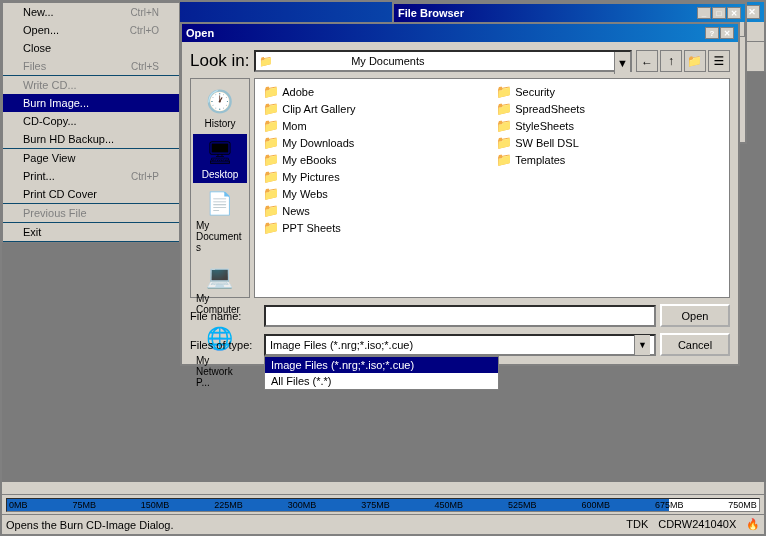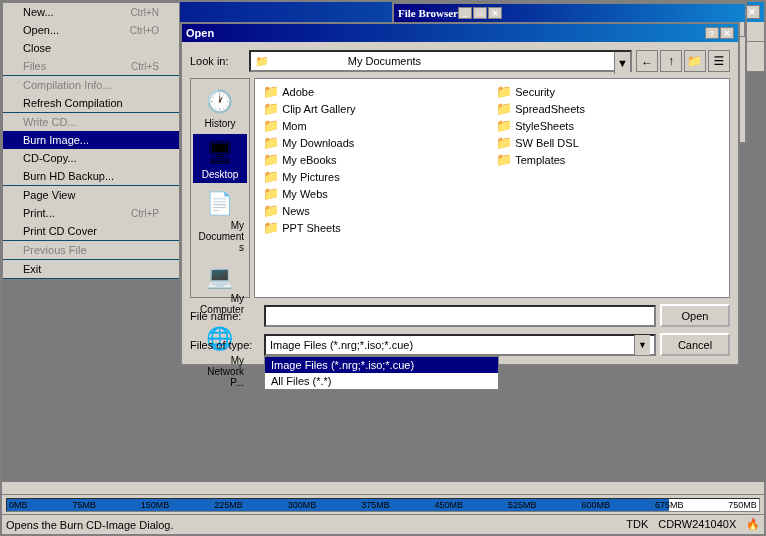--- a/index.html
+++ b/index.html
@@ -120,24 +120,24 @@
       background: #d4d0c8;
       border: 2px solid #808080;
       z-index: 5;
     }
     .file-browser-title {
       background: linear-gradient(to right, #000080, #1084d0);
       color: white;
       height: 18px;
       display: flex;
       align-items: center;
+      justify-content: space-between;
       padding: 0 4px;
       font-size: 11px;
       font-weight: bold;
-      font-family: Liberation Serif, serif;
     }
     .file-browser-controls { display: flex; gap: 1px; }
     .fb-btn {
       width: 14px; height: 12px;
       background: #d4d0c8;
       border: 1px solid #808080;
       font-size: 8px;
       display: flex; align-items: center; justify-content: center;
     }
 
@@ -172,21 +172,21 @@
     }
     .dialog-body { padding: 8px; }
 
     
     .look-in-row {
       display: flex;
       align-items: center;
       gap: 4px;
       margin-bottom: 6px;
     }
-    .look-in-label { font-size: 11px; min-width: 55px; }
+    .look-in-label { font-size: 17px; min-width: 55px; }
     .look-in-combo-arrow {
       width: 16px; height: 22px;
       background: #d4d0c8;
       border-left: 1px solid #808080;
       display: flex; align-items: center; justify-content: center;
       cursor: pointer;
     }
     .nav-buttons { display: flex; gap: 2px; }
     .nav-btn {
       width: 22px; height: 22px;
@@ -225,21 +225,21 @@
       background: #000080;
     }
     .left-panel-item.selected { background: #000080; }
     .panel-icon {
       width: 32px; height: 32px;
       display: flex; align-items: center; justify-content: center;
       font-size: 22px;
     }
     .panel-label {
       font-size: 10px;
-      text-align: right;
+      text-align: left;
       word-break: break-word;
       color: #000;
     }
     .left-panel-item.selected .panel-label { color: white; }
 
     
     .file-list {
       flex: 1;
       background: white;
       border: 1px solid #808080;
@@ -476,28 +476,20 @@
       </div>
       <div class="menu-option">
         <span>Close</span>
       </div>
       <div class="menu-option disabled">
         <span>Files</span>
         <span class="menu-shortcut">Ctrl+S</span>
       </div>
     </div>
 
-    <div class="left-menu-section">
-      <div class="menu-option disabled">
-        <span>Compilation Info...</span>
-      </div>
-      <div class="menu-option">
-        <span>Refresh Compilation</span>
-      </div>
-    </div>
 
     <div class="left-menu-section">
       <div class="menu-option disabled">
         <span>Write CD...</span>
       </div>
       <div class="menu-option highlighted">
         <span>Burn Image...</span>
       </div>
       <div class="menu-option">
         <span>CD-Copy...</span>

